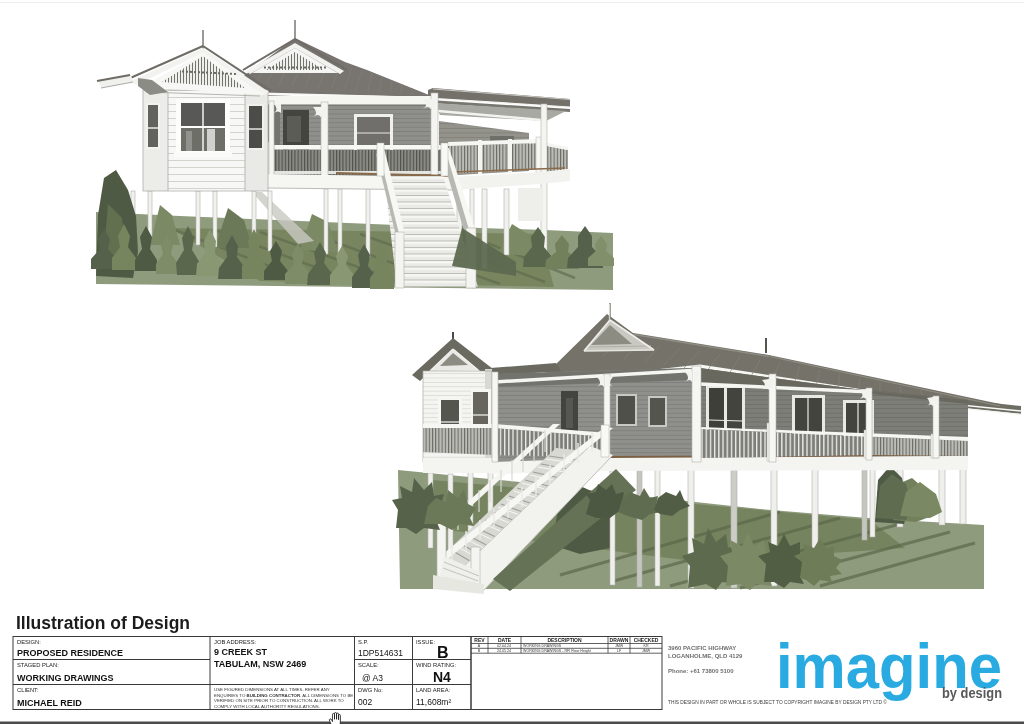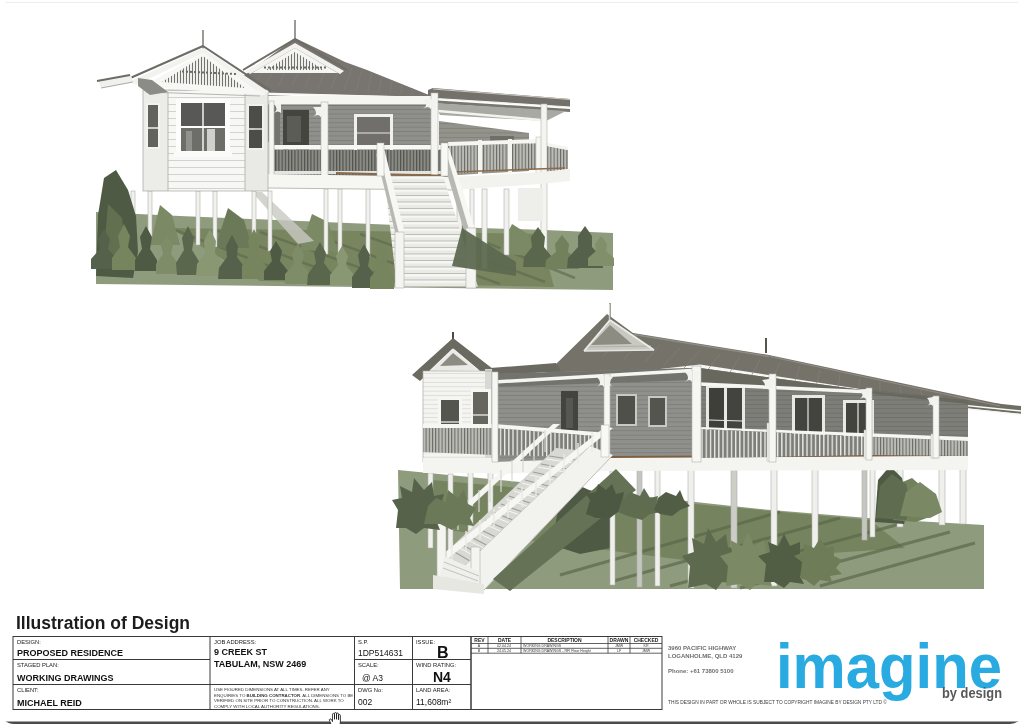--- a/index.html
+++ b/index.html
@@ -1,17 +1,17 @@
 <!DOCTYPE html>
 <html><head>
 <meta charset="utf-8">
 <style>
 html,body{margin:0;padding:0;background:#ffffff;}
 *{font-family:"Liberation Sans",sans-serif;}
-#page{position:relative;width:1024px;height:724px;background:#ffffff;overflow:hidden;border-radius:14px;}
+#page{position:relative;width:1024px;height:724px;background:#ffffff;overflow:hidden;}
 </style>
 </head>
 <body>
 <div id="page">
 <svg width="1024" height="724" viewBox="0 0 1024 724" xmlns="http://www.w3.org/2000/svg">
 <defs>
 <pattern id="boardL" width="6" height="4.4" patternUnits="userSpaceOnUse">
   <rect width="6" height="4.4" fill="#f4f4f1"></rect>
   <rect y="3.6" width="6" height="0.8" fill="#dadad6"></rect>
 </pattern>

